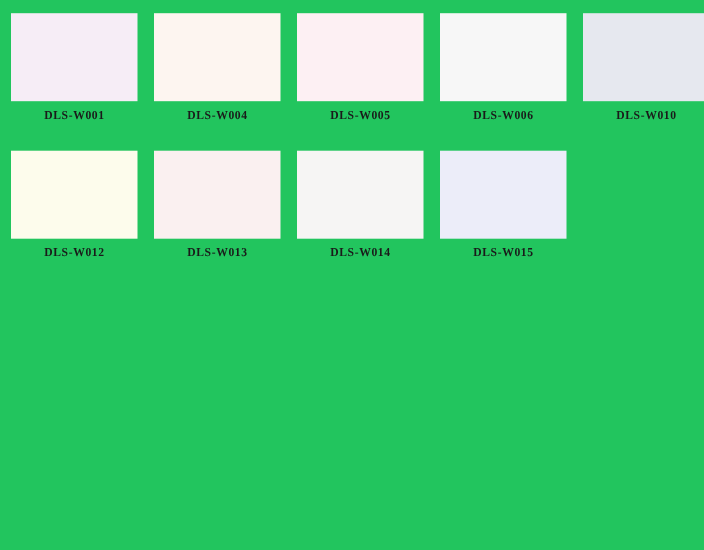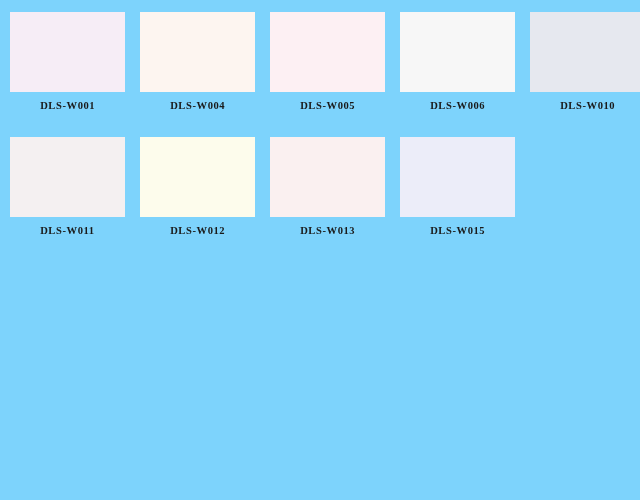--- a/index.html
+++ b/index.html
@@ -54,21 +54,21 @@
     color: #1a1a1a;
     white-space: nowrap;
     text-align: center;
     line-height: 12px;
     transform: scaleX(0.96);
   }
 </style>
 </head>
 <body>
 
-<div id="swatch-grid" style="background: #7dd3fc;">
+<div id="swatch-grid" style="background: #22c55e;">
     <div class="swatch-cell">
       <div class="swatch-chip" style="background: rgb(246, 237, 246);"></div>
       <div class="swatch-label">DLS-W001</div>
     </div>
     <div class="swatch-cell">
       <div class="swatch-chip" style="background: rgb(253, 245, 240);"></div>
       <div class="swatch-label">DLS-W004</div>
     </div>
     <div class="swatch-cell">
       <div class="swatch-chip" style="background: rgb(253, 240, 243);"></div>
@@ -76,28 +76,28 @@
     </div>
     <div class="swatch-cell">
       <div class="swatch-chip" style="background: rgb(247, 247, 247);"></div>
       <div class="swatch-label">DLS-W006</div>
     </div>
     <div class="swatch-cell">
       <div class="swatch-chip" style="background: rgb(230, 232, 239);"></div>
       <div class="swatch-label">DLS-W010</div>
     </div>
     <div class="swatch-cell">
-      <div class="swatch-chip" style="background: rgb(244, 240, 241);"></div>
-      <div class="swatch-label">DLS-W011</div>
-    </div>
-    <div class="swatch-cell">
       <div class="swatch-chip" style="background: rgb(253, 252, 236);"></div>
       <div class="swatch-label">DLS-W012</div>
     </div>
     <div class="swatch-cell">
       <div class="swatch-chip" style="background: rgb(250, 240, 240);"></div>
       <div class="swatch-label">DLS-W013</div>
     </div>
     <div class="swatch-cell">
+      <div class="swatch-chip" style="background: rgb(246, 245, 244);"></div>
+      <div class="swatch-label">DLS-W014</div>
+    </div>
+    <div class="swatch-cell">
       <div class="swatch-chip" style="background: rgb(236, 237, 249);"></div>
       <div class="swatch-label">DLS-W015</div>
     </div>
   </div>
 
 </body></html>

